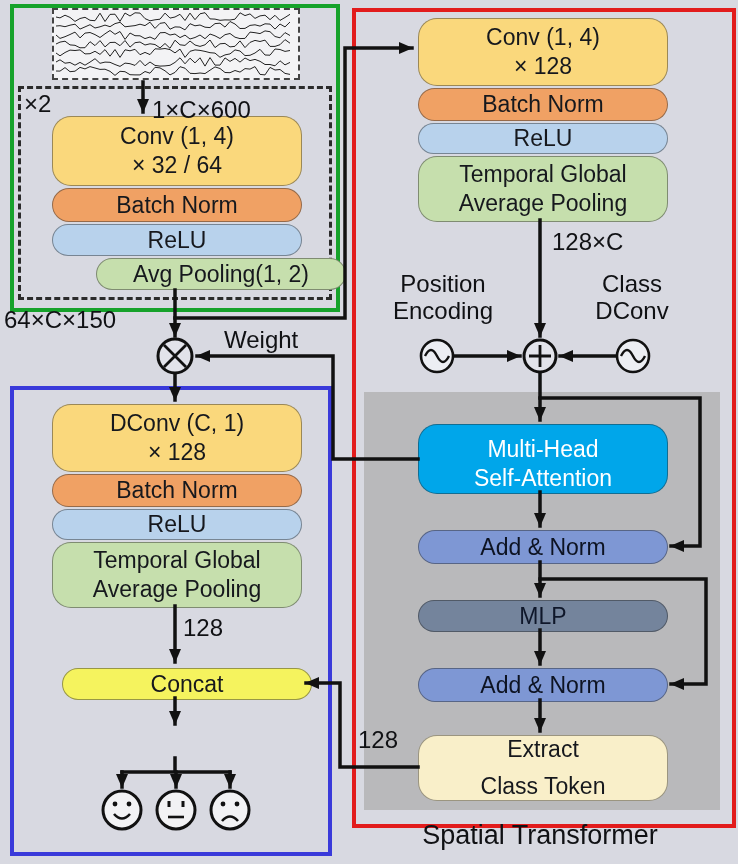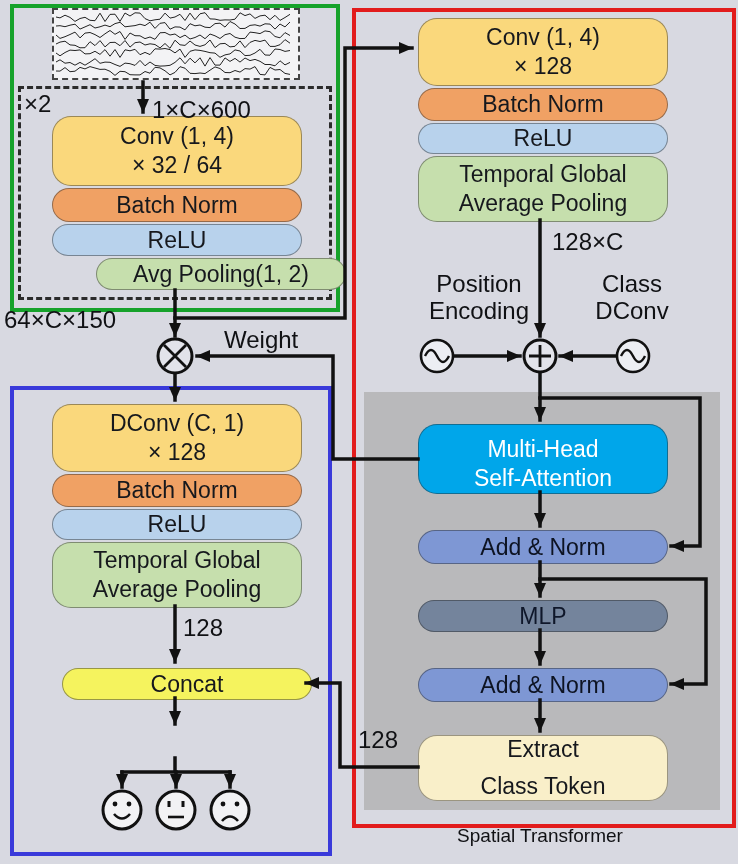--- a/index.html
+++ b/index.html
@@ -52,29 +52,29 @@
       </svg>
   </div>
 
   <div class="lbl" style="left:24px;top:90px;">×2</div>
   <div class="lbl" style="left:152px;top:88px;margin-top:8px;">1×C×600</div>
   <div class="lbl" style="left:4px;top:306px;">64×C×150</div>
   <div class="lbl" style="left:224px;top:326px;">Weight</div>
   <div class="lbl" style="left:183px;top:614px;">128</div>
   <div class="lbl" style="left:552px;top:228px;">128×C</div>
   <div class="lbl" style="left:358px;top:726px;">128</div>
-  <div class="lbl center" style="left:388px;top:270px;width:110px;margin-left:36px;">
+  <div class="lbl center" style="left:388px;top:270px;width:110px;">
     <span>Position</span><br>
     <span>Encoding</span>
   </div>
   <div class="lbl center" style="left:582px;top:270px;width:100px;">
     <span>Class</span><br>
     <span>DConv</span>
   </div>
-  <div class="lbl center" style="left:352px;top:822px;width:376px;font-size:19px;">Spatial Transformer</div>
+  <div class="lbl center" style="left:352px;top:822px;width:376px;font-size:27px;">Spatial Transformer</div>
 
   <div class="block conv" style="left:52px;top:116px;width:248px;height:68px;">
     <span>Conv (1, 4)</span>
     <span>× 32 / 64</span>
   </div>
   <div class="block bn" style="left:52px;top:188px;width:248px;height:32px;">
     <span>Batch Norm</span>
   </div>
   <div class="block relu" style="left:52px;top:224px;width:248px;height:30px;">
     <span>ReLU</span>

